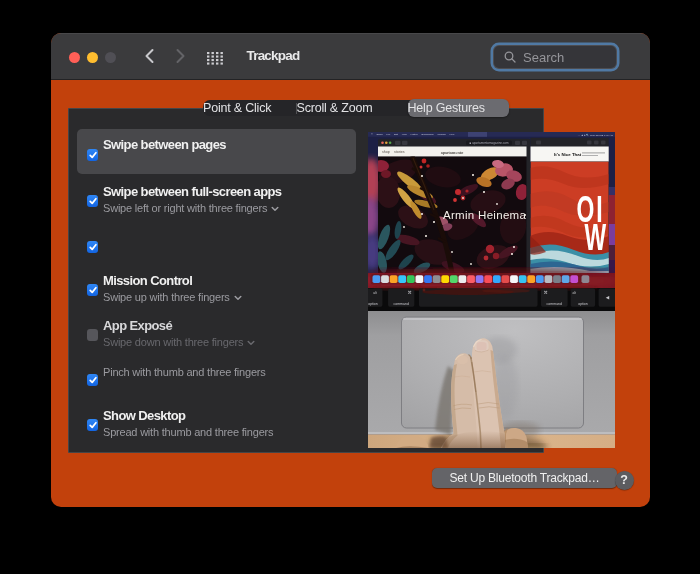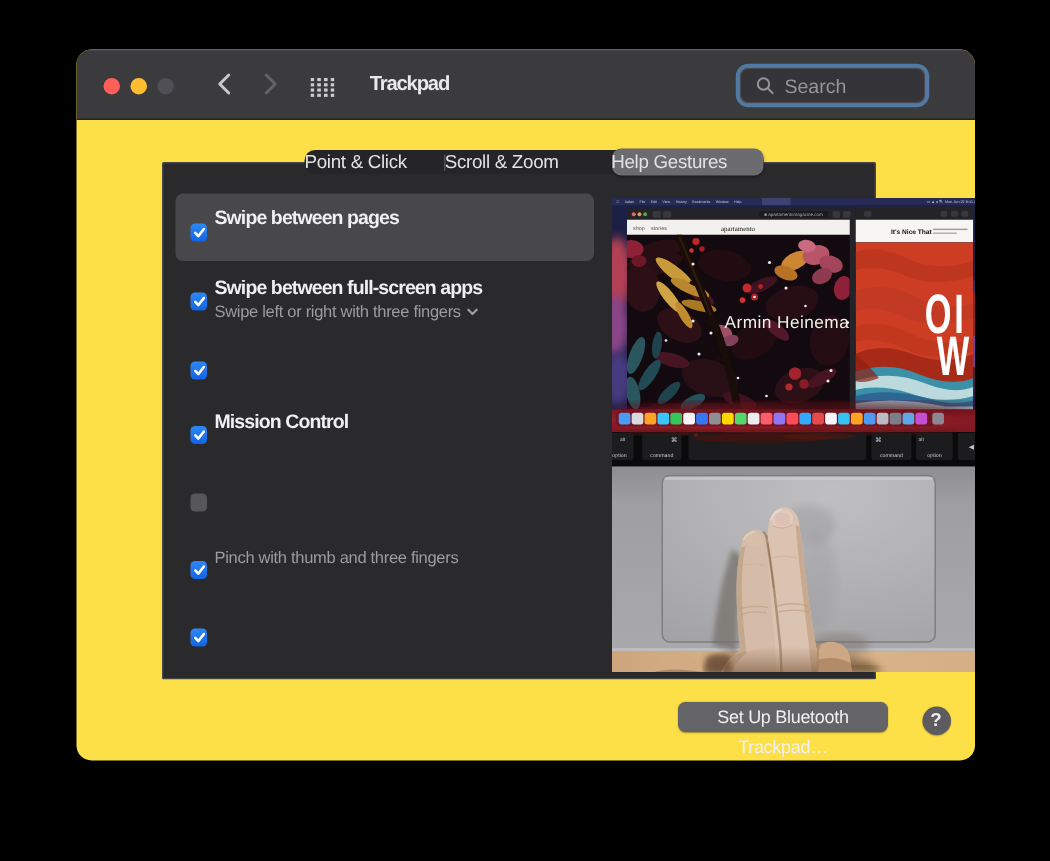--- a/index.html
+++ b/index.html
@@ -1,20 +1,20 @@
 <!DOCTYPE html>
 <html><head>
 <meta charset="utf-8">
 <style>
   * { margin:0; padding:0; box-sizing:border-box; }
   html,body { width:700px; height:574px; background:#000; overflow:hidden;
     font-family:"Liberation Sans", sans-serif; -webkit-font-smoothing:antialiased; }
   #stage { position:relative; width:700px; height:574px; background:#000; }
   #win { position:absolute; left:51px; top:33px; width:599px; height:474px;
-    background:#fde047; border-radius:10px; overflow:hidden;
+    background:#c2410c; border-radius:10px; overflow:hidden;
     box-shadow:0 22px 50px rgba(0,0,0,.75); }
   
   #titlebar { position:absolute; left:0; top:0; width:100%; height:47px;
     background:#3b3b3d; border-bottom:1px solid #232325;
     box-shadow:inset 0 1px 0 rgba(255,255,255,0.07); }
   .tl { position:absolute; top:18.5px; width:11.5px; height:11.5px; border-radius:50%; }
   #tl-r { left:17.5px; background:#ff5f57; }
   #tl-y { left:35.7px; background:#ffbd2f; }
   #tl-g { left:53.9px; background:#504f55; }
   .navchev { position:absolute; top:13px; width:20px; height:20px; }
@@ -29,38 +29,38 @@
     background:#252528; border-radius:7px; display:flex; }
   .tab { position:relative; height:16px; line-height:16px; font-size:12.5px; color:#e2e2e4;
     text-align:left; letter-spacing:-0.2px; }
   .tab.sep::after { content:""; position:absolute; right:-0.5px; top:2.5px; width:1px; height:11px;
     background:rgba(255,255,255,0.2); }
   #tabsel { background:#6b6b70; border-radius:6px; height:18px; line-height:18px; margin-top:-1px;
     box-shadow:0 1px 2px rgba(0,0,0,.35); }
   
   #panel { position:absolute; left:17px; top:75px; width:476px; height:345px;
     border:1px solid rgba(255,255,255,0.13); border-radius:1px;
-    background:#2a2a2c;margin-left:40px; }
+    background:#2a2a2c; }
   
   .row { position:absolute; left:34px; width:285px; }
   .row .t { font-size:13px; font-weight:bold; color:#f0f0f0; letter-spacing:-0.6px; }
   .row .s { font-size:11px; color:#9b9ba0; margin-top:2.5px; letter-spacing:-0.2px; }
   .row .s.dim { color:#68686d; }
   .chk { position:absolute; left:17.5px; width:11.5px; height:11.5px; border-radius:3px;
     background:linear-gradient(#2f87f6,#1264e2); }
   .chk.off { background:#56565b; }
   .chk svg { position:absolute; left:1px; top:1px; }
   .chev { display:inline-block; margin-left:4px; }
   #selrow { position:absolute; left:8px; top:20px; width:279px; height:45px;
     background:#48484b; border-radius:5px; }
   
-  #setup { position:absolute; left:381px; top:435px; width:140px; height:20px;
+  #setup { position:absolute; left:381px; top:435px; width:185px; height:20px;
     background:#646468; border-radius:5px; color:#f0f0f0; font-size:12px;
     text-align:center; line-height:20px; letter-spacing:-0.2px;
-    box-shadow:0 0.5px 1px rgba(0,0,0,.4);margin-left:20px; }
+    box-shadow:0 0.5px 1px rgba(0,0,0,.4); }
   #help { position:absolute; left:563.5px; top:437.5px; width:19px; height:19px;
     border-radius:50%; background:#5c5c60; color:#ececec; font-size:12.5px; font-weight:bold;
     text-align:center; line-height:19px; box-shadow:0 0.5px 1px rgba(0,0,0,.4); }
   
   #video { position:absolute; left:299px; top:23px; width:247px; height:316px; overflow:hidden;
     background:#1c1f3e; }
 </style>
 </head>
 <body>
 <div id="stage">
@@ -135,37 +135,50 @@
           </svg>
         </div>
 
       <div class="chk" style="top:175px">
           <svg width="10" height="10" viewBox="0 0 10 10">
             <path d="M2.2 5.3 L4.2 7.4 L7.9 2.7" stroke="#fff" stroke-width="1.7" fill="none" stroke-linecap="round" stroke-linejoin="round"></path>
           </svg>
         </div>
       <div class="row" style="top:164px">
           <div class="t">Mission Control</div>
+        <div class="s">Swipe up with three fingers<svg class="chev" width="8" height="6" viewBox="0 0 8 6">
+              <path d="M1.2 1.5 L4 4.3 L6.8 1.5" stroke="#9b9ba0" stroke-width="1.5" fill="none" stroke-linecap="round" stroke-linejoin="round"></path>
+            </svg></div>
         </div>
 
       <div class="chk off" style="top:220px"></div>
+      <div class="row" style="top:209px">
+          <div class="t" style="color:#d8d8da">App Exposé</div>
+        <div class="s dim">Swipe down with three fingers<svg class="chev" width="8" height="6" viewBox="0 0 8 6">
+              <path d="M1.2 1.5 L4 4.3 L6.8 1.5" stroke="#68686d" stroke-width="1.5" fill="none" stroke-linecap="round" stroke-linejoin="round"></path>
+            </svg></div>
+        </div>
 
       <div class="chk" style="top:265px">
           <svg width="10" height="10" viewBox="0 0 10 10">
             <path d="M2.2 5.3 L4.2 7.4 L7.9 2.7" stroke="#fff" stroke-width="1.7" fill="none" stroke-linecap="round" stroke-linejoin="round"></path>
           </svg>
         </div>
       <div class="row" style="top:254px">
         <div class="s">Pinch with thumb and three fingers</div>
         </div>
 
       <div class="chk" style="top:310px">
           <svg width="10" height="10" viewBox="0 0 10 10">
             <path d="M2.2 5.3 L4.2 7.4 L7.9 2.7" stroke="#fff" stroke-width="1.7" fill="none" stroke-linecap="round" stroke-linejoin="round"></path>
           </svg>
+        </div>
+      <div class="row" style="top:299px">
+          <div class="t">Show Desktop</div>
+        <div class="s">Spread with thumb and three fingers</div>
         </div>
       <div id="video">
       <svg width="248" height="316" viewBox="0 0 248 316">
         <defs>
           <linearGradient id="alum" x1="0" y1="0" x2="0" y2="1">
             <stop offset="0" stop-color="#8e8e90"></stop>
                 <stop offset="0.2" stop-color="#9f9fa1"></stop>
                 <stop offset="1" stop-color="#a9a9ab"></stop>
           </linearGradient>
           <radialGradient id="tpad" cx="0.62" cy="0.12" r="1.2">

